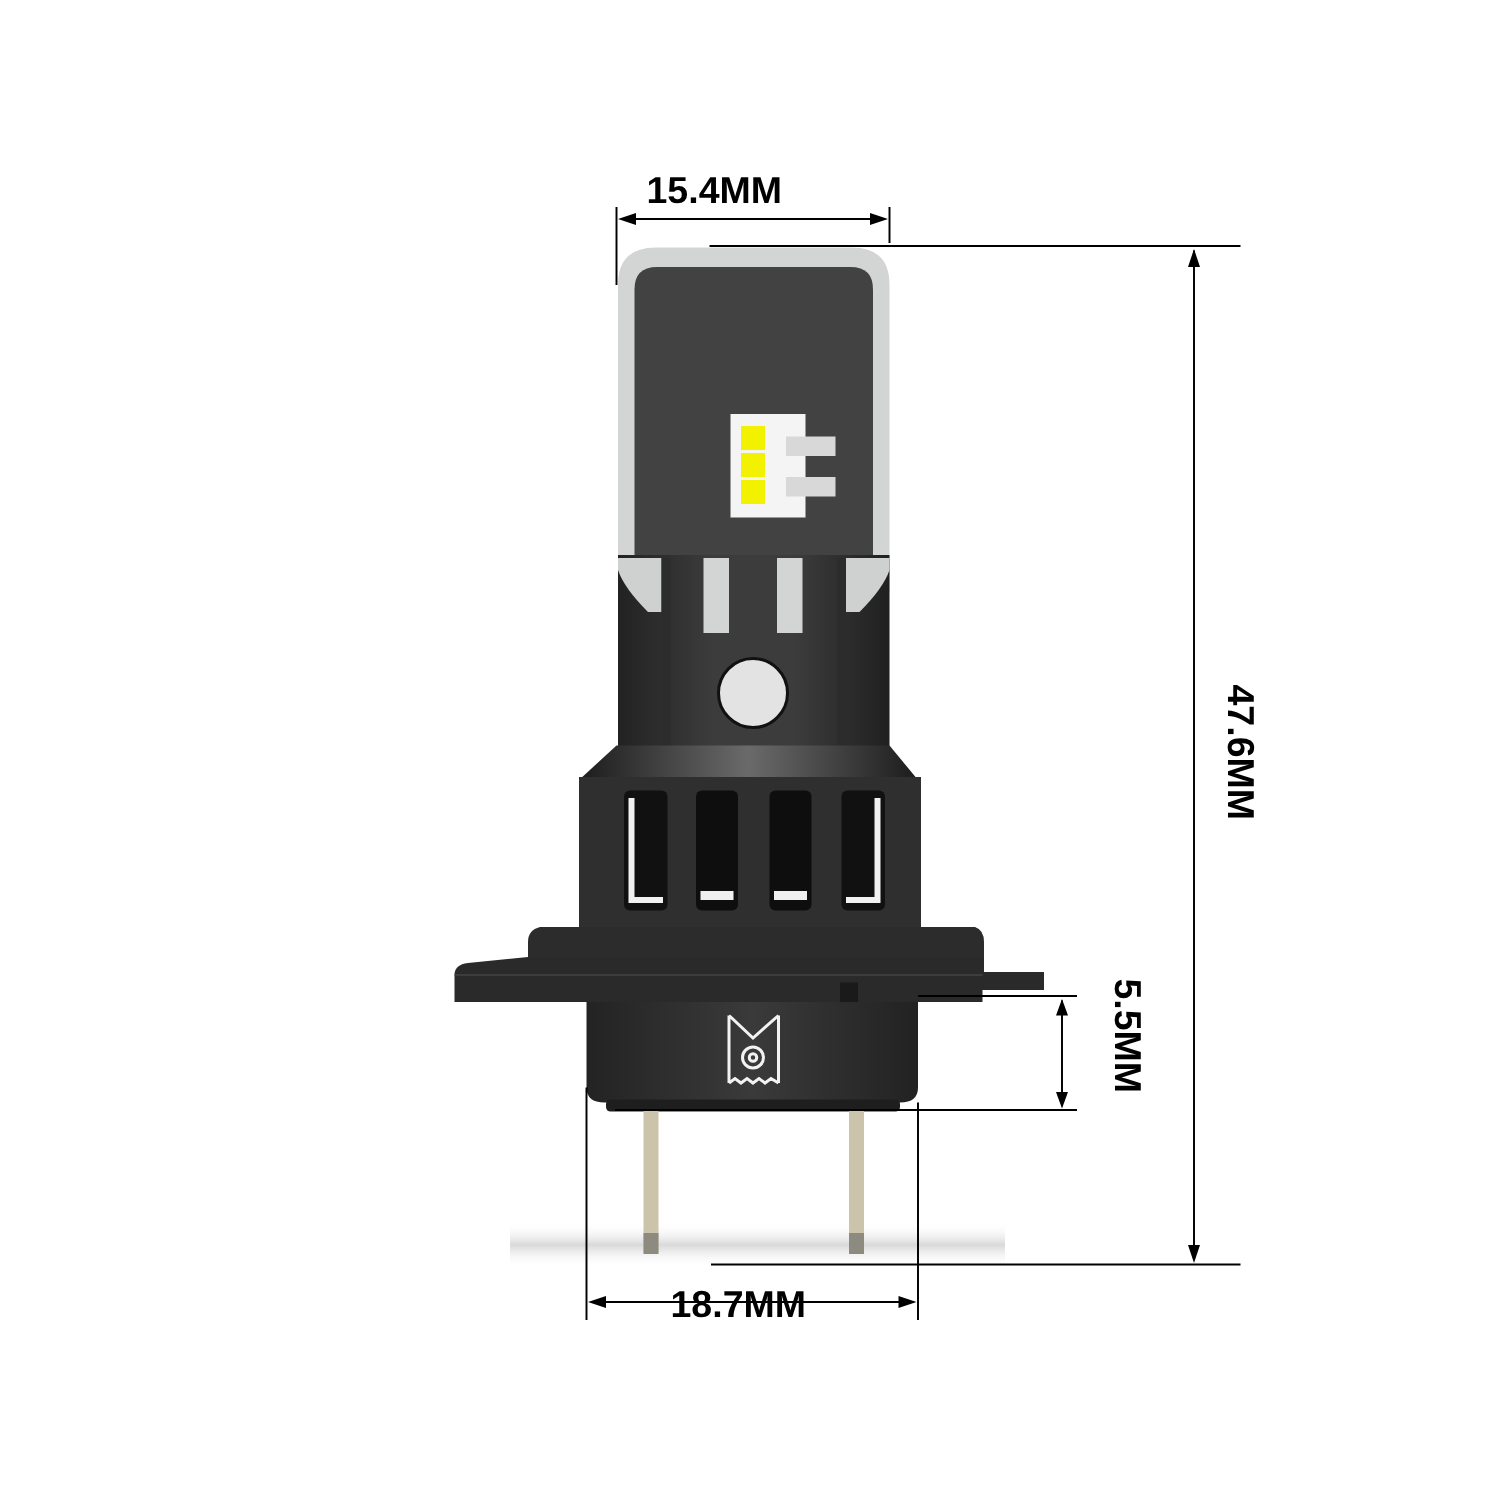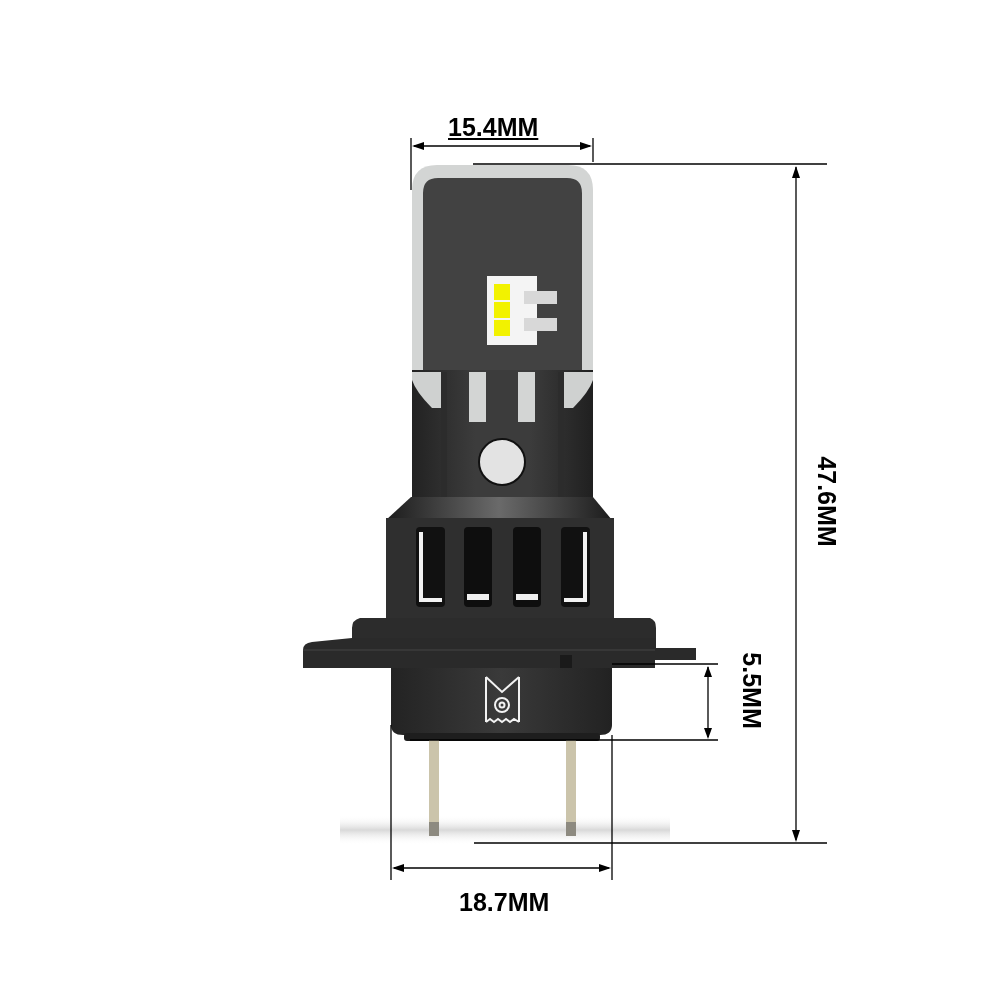--- a/index.html
+++ b/index.html
@@ -128,21 +128,21 @@
       <path d="M 708 739 L 704 728 L 712 728 Z" stroke="none"></path>
 
       <line x1="391" y1="725" x2="391" y2="880"></line>
       <line x1="612" y1="735" x2="612" y2="880"></line>
       <line x1="394" y1="868" x2="609" y2="868"></line>
       <path d="M 392 868 L 404 864 L 404 872 Z" stroke="none"></path>
       <path d="M 611 868 L 599 864 L 599 872 Z" stroke="none"></path>
     </g>
   </svg>
 
-  <div class="dim-label" style="left:448px;top:113px;text-decoration:underline;">15.4MM</div>
+  <div class="dim-label" style="left:431px;top:113px;">15.4MM</div>
 
-  <div class="dim-label" style="left:447px;top:888px;margin-left:12px;">18.7MM</div>
+  <div class="dim-label" style="left:447px;top:856px;">18.7MM</div>
 
   <div class="dim-label vert" style="left:776px;top:487px;width:100px;text-align:center;">47.6MM</div>
 
   <div class="dim-label vert" style="left:706px;top:676px;width:90px;text-align:center;">5.5MM</div>
 
 </div>
 
 </body></html>

